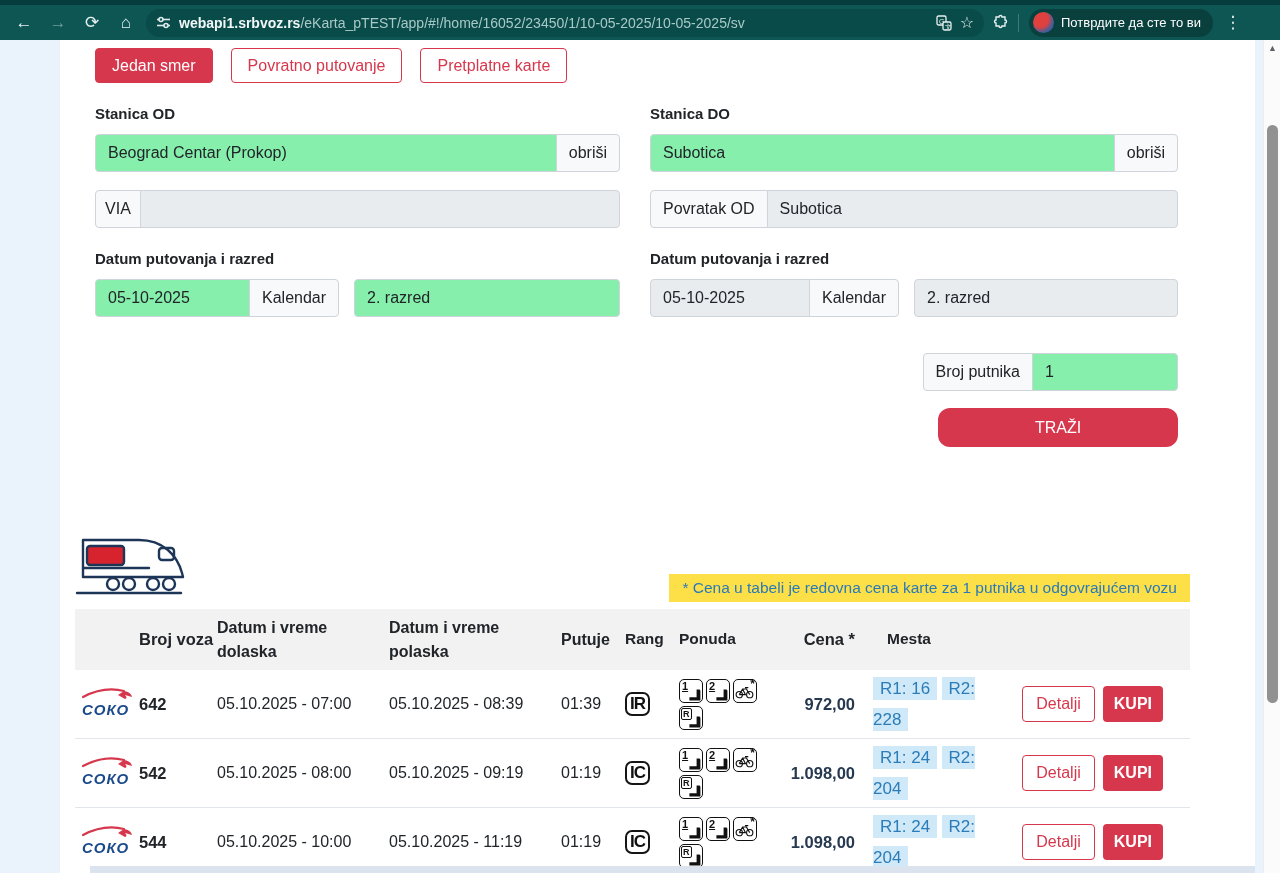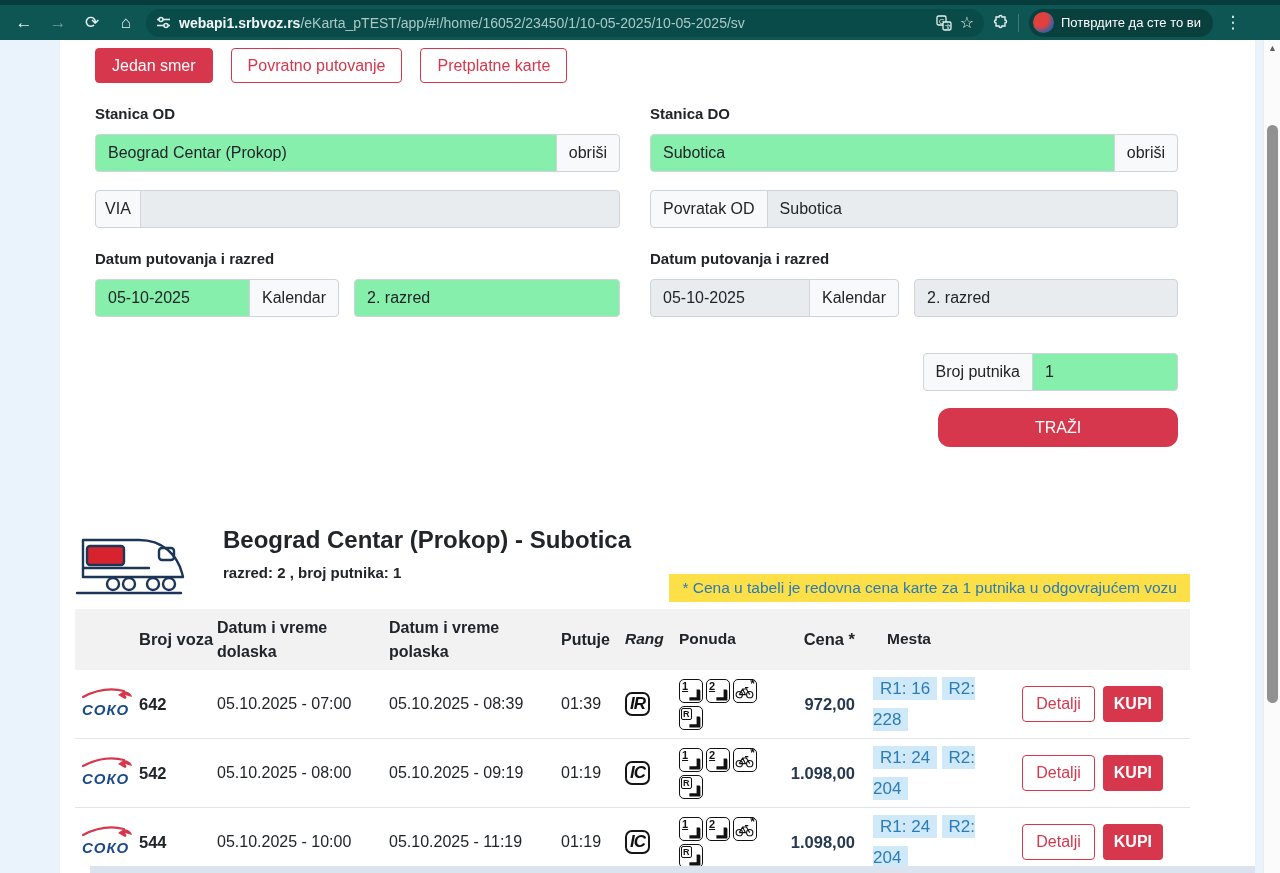--- a/index.html
+++ b/index.html
@@ -63,21 +63,21 @@
   .banner { position:absolute; top:53px; right:65px; background:#fde047; color:#2a7ab8; font-size:15.5px; padding:5px 13px; }
 
   .thead, .trow { display:flex; align-items:center; }
   .thead { background:#f2f2f2; min-height:61px; font-weight:700; font-size:15.5px; line-height:1.45; }
   .trow { min-height:69px; border-bottom:1px solid #e2e6ea; }
   .col { flex:0 0 auto; }
   .col.c-logo { width:64px; padding-left:5px; }
   .col.c-train { width:78px; font-weight:700; font-size:16.5px; }
   .col.c-dep, .col.c-arr { width:172px; font-size:16px; }
   .col.c-dur { width:64px; font-size:16px; }
-  .col.c-rang { width:54px;font-style:italic; }
+  .col.c-rang { width:54px; }
   .col.c-ponuda { width:100px; display:flex; flex-wrap:wrap; gap:3px; align-content:center; }
   .thead .col.c-ponuda { display:block; }
   .col.c-price { width:94px; text-align:right; padding-right:18px; font-size:16.5px; }
   .trow .col.c-price { font-weight:700; color:#273950; }
   .col.c-mesta { width:132px; line-height:1.85; }
   .col.c-actions { margin-left:auto; display:flex; gap:8px; padding-right:27px; }
 
   .rang-badge { display:inline-block; border:2px solid #151515; border-radius:7px; padding:0 3px; font-weight:700; font-size:17px; letter-spacing:-1px; color:#111; }
   .seat-badge { background:#cfe9f8; color:#2b7cb8; font-size:17px; padding:2px 7px; }
   .btn-detalji { background:#fff; border:1px solid #d6374c; color:#d6374c; border-radius:4px; font-size:16px; padding:8px 13px; font-family:inherit; cursor:pointer; }
@@ -223,24 +223,20 @@
             <rect x="84" y="27" width="15" height="12" rx="3"></rect>
             <line x1="8" y1="47" x2="74" y2="47"></line>
             <circle cx="38" cy="63" r="6"></circle>
               <circle cx="54" cy="63" r="6"></circle>
               <circle cx="78" cy="63" r="6"></circle>
               <circle cx="94" cy="63" r="6"></circle>
             <line x1="2" y1="72" x2="106" y2="72"></line>
           </g>
           <rect x="12" y="25" width="37" height="19" rx="3" fill="#d6232e" stroke="#1d3557" stroke-width="2.4"></rect>
         </svg>
-        <div class="hero-text">
-          <h1>Beograd Centar (Prokop) - Subotica</h1>
-          <div class="hero-sub">razred: 2 , broj putnika: 1</div>
-        </div>
       </div>
       <div class="banner">* Cena u tabeli je redovna cena karte za 1 putnika u odgovrajućem vozu</div>
 
       <div class="table">
         <div class="thead">
           <div class="col c-logo"></div>
           <div class="col c-train">Broj voza</div>
           <div class="col c-arr">Datum i vreme dolaska</div>
           <div class="col c-dep">Datum i vreme polaska</div>
           <div class="col c-dur">Putuje</div>

